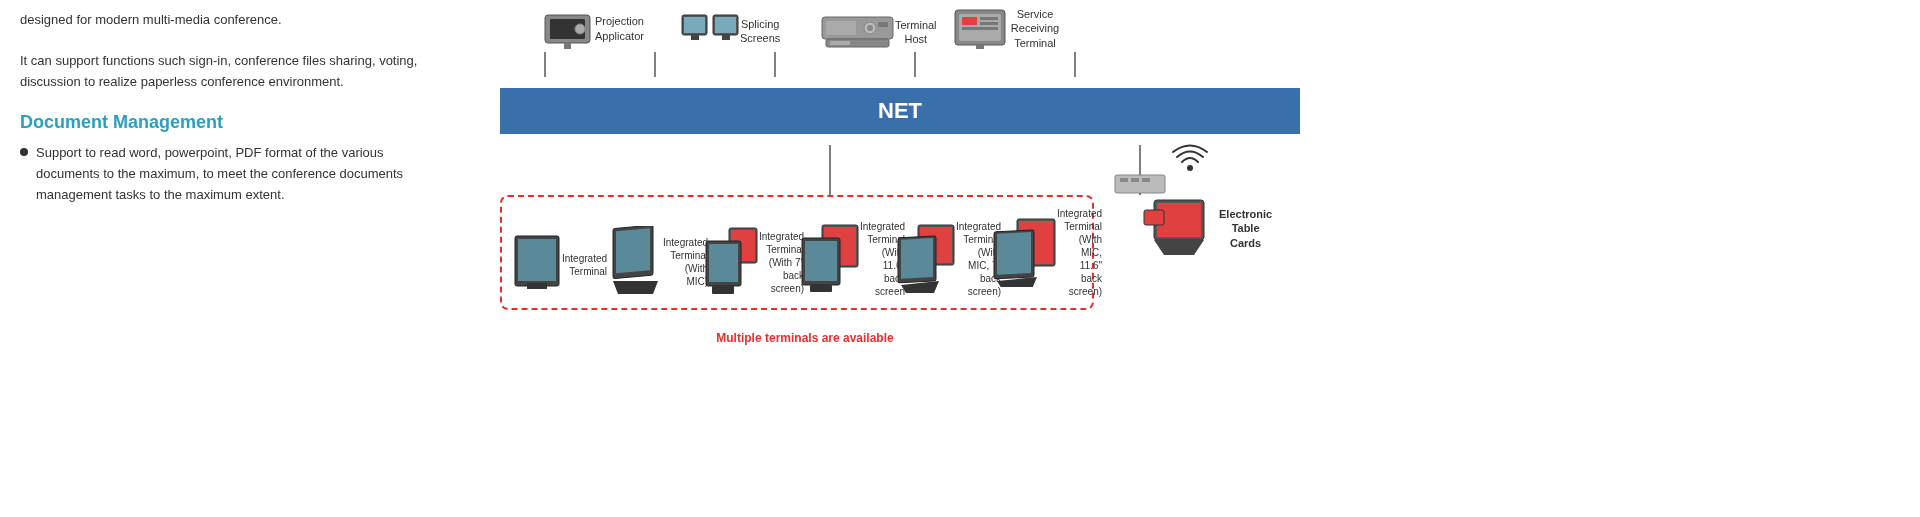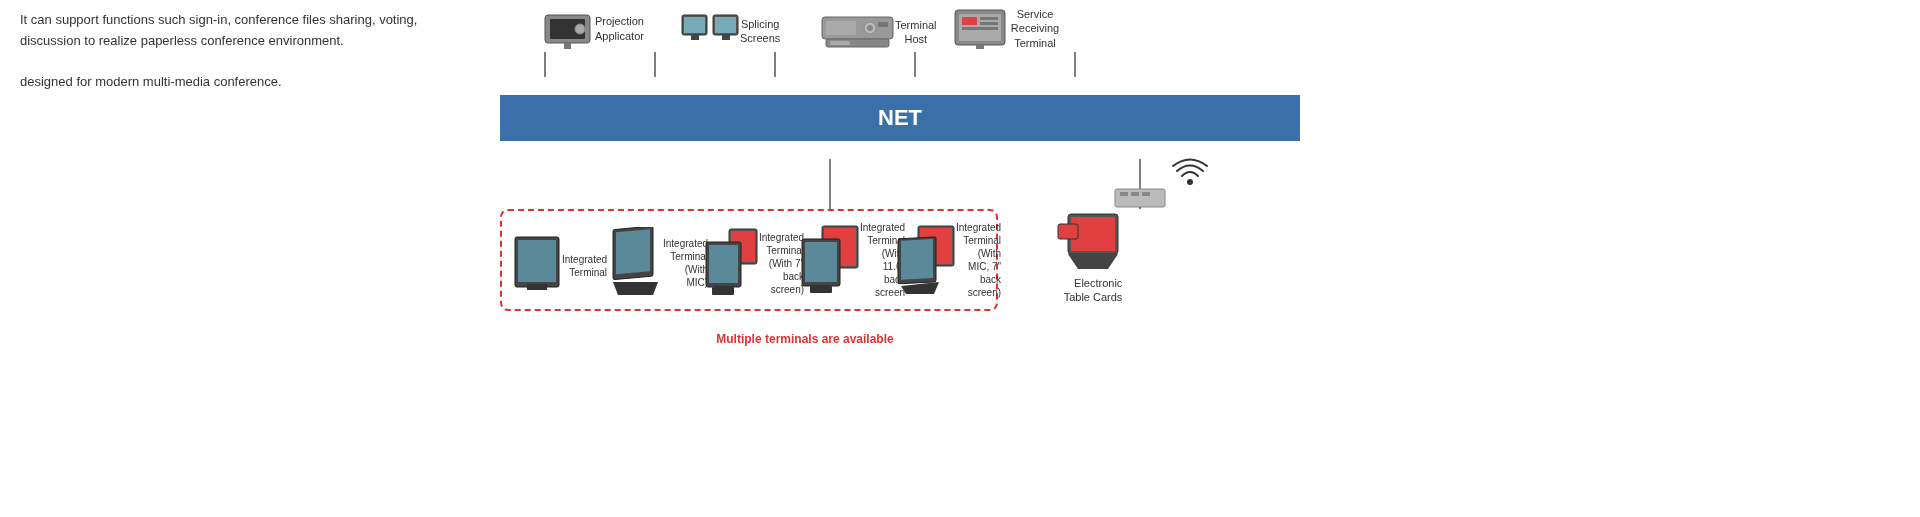--- a/index.html
+++ b/index.html
@@ -85,21 +85,21 @@
     }
 
     
     .net-bar {
       background: #3a6faa;
       color: white;
       text-align: center;
       font-size: 22px;
       font-weight: bold;
       padding: 10px 0;
-      margin: 18px;
+      margin: 11px;
       width: 800px;
       margin-left: 10px;
     }
 
     .terminals-box {
       border: 2px dashed #e53030;
       border-radius: 8px;
       padding: 10px;
       display: flex;
       gap: 6px;
@@ -125,38 +125,48 @@
     .multiple-terminals-text {
       color: #e53030;
       font-size: 12px;
       font-weight: bold;
       text-align: center;
       margin-top: 6px;
     }
 
     .right-device-item {
       display: flex;
-      flex-direction: column;
+      flex-direction: row;
       align-items: center;
       font-size: 11px;
-      text-align: right;
+      text-align: center;
       color: #333;
       width: 100px;
+      font-weight: bold;
     }
 
   </style>
 </head>
 <body>
 
 <div class="main-container">
 
   <div class="left-panel">
+    <p class="intro-text">designed for modern multi-media conference.</p>
     <p class="intro-text">It can support functions such sign-in, conference files sharing, voting, discussion to realize paperless conference environment.</p>
-    <p class="intro-text">designed for modern multi-media conference.</p>
-
+
+    <div style="margin-top: 20px;">
+      <div class="section-title">Document Management</div>
+      <ul class="bullet-list">
+        <li>
+          <span class="bullet-dot"></span>
+          <span>Support to read word, powerpoint, PDF format of the various documents to the maximum, to meet the conference documents management tasks to the maximum extent.</span>
+        </li>
+      </ul>
+    </div>
   </div>
 
   <div class="center-panel">
 
     <div style="position: relative; margin-top: 5px;">
 
       <div style="display: flex; justify-content: flex-start; align-items: flex-end; padding-left: 10px; gap: 0px; width: 800px; margin-left: 10px;">
 
 
         <div class="device-item" style="margin-left: 30px;">
@@ -329,20 +339,32 @@
                 <rect x="22" y="2" width="36" height="40" rx="2" fill="#555" stroke="#333" stroke-width="1"></rect>
                 <rect x="24" y="4" width="32" height="36" fill="#e04040"></rect>
                 <rect x="2" y="15" width="38" height="45" rx="2" fill="#444" stroke="#222" stroke-width="1" transform="skewY(-3)"></rect>
                 <rect x="5" y="17" width="32" height="39" fill="#5a8a9a" transform="skewY(-3)"></rect>
                 <polygon points="5,62 43,58 38,70 10,70" fill="#333"></polygon>
               </svg>
             </div>
             <div class="terminal-label">Integrated Terminal<br>(With MIC, 7" back<br>screen)</div>
           </div>
 
+          <div class="terminal-item">
+            <div>
+              <svg width="65" height="70" viewBox="0 0 65 70">
+                <rect x="25" y="2" width="38" height="47" rx="2" fill="#555" stroke="#333" stroke-width="1"></rect>
+                <rect x="27" y="4" width="34" height="43" fill="#e04040"></rect>
+                <rect x="2" y="15" width="40" height="47" rx="2" fill="#444" stroke="#222" stroke-width="1" transform="skewY(-3)"></rect>
+                <rect x="5" y="17" width="34" height="41" fill="#5a8a9a" transform="skewY(-3)"></rect>
+                <polygon points="5,64 45,60 40,72 10,72" fill="#333"></polygon>
+              </svg>
+            </div>
+            <div class="terminal-label">Integrated Terminal (With<br>MIC, 11.6" back screen)</div>
+          </div>
 
         </div>
 
         <div style="display: flex; flex-direction: column; align-items: center; gap: 10px; margin-left: 30px;">
 
           <div class="right-device-item">
             <div>
               <svg width="80" height="65" viewBox="0 0 80 65">
 
                 <rect x="15" y="5" width="50" height="40" rx="3" fill="#555" stroke="#333" stroke-width="1"></rect>

